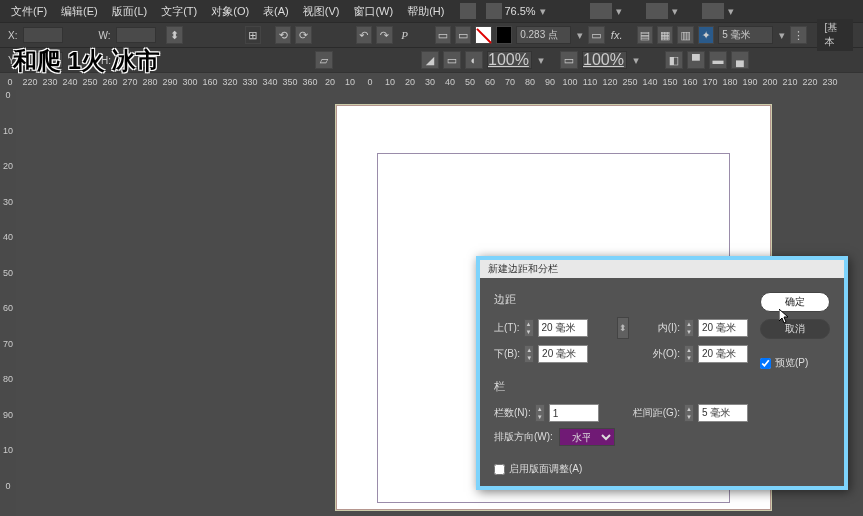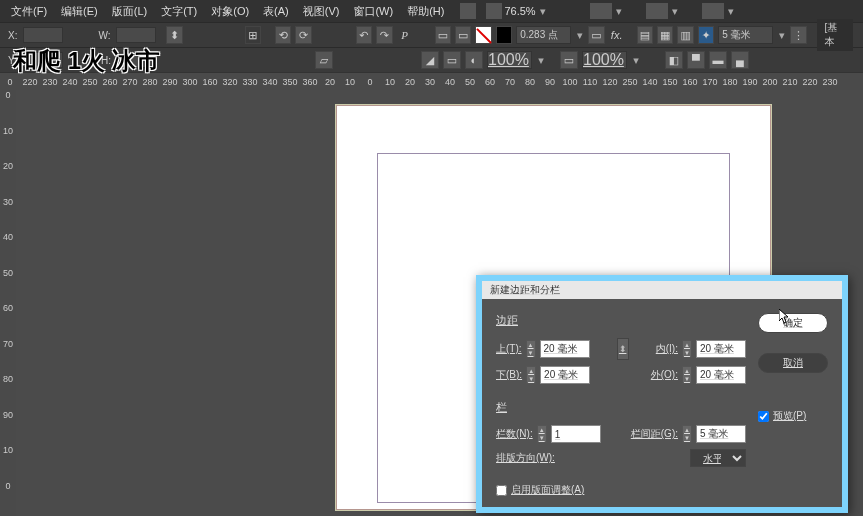--- a/index.html
+++ b/index.html
@@ -29,35 +29,35 @@
 .ruler-tick { font-size: 9px; color: #ccc; width: 20px; text-align: center; flex-shrink: 0; }
 .ruler-v { position: absolute; left: 0; top: 90px; width: 16px; bottom: 0; background: #4a4a4a; display: flex; flex-direction: column; overflow: hidden; }
 .ruler-vtick { font-size: 9px; color: #ccc; height: 38px; text-align: center; writing-mode: horizontal-tb; }
 
 
 .canvas-area { position: absolute; left: 16px; top: 90px; right: 0; bottom: 0; background: #4b4b4b; }
 .page-outer { position: absolute; left: 320px; top: 15px; width: 435px; height: 405px; background: #fff; border: 1px solid #b5968f; box-shadow: 0 0 0 1px #cca; }
 .page-inner { position: absolute; left: 40px; top: 47px; right: 40px; height: 350px; border: 1px solid #9a8caa; }
 
 
-.dialog { position: absolute; left: 476px; top: 275px; width: 372px; background: #535353; border: 6px solid #7dd3fc; box-shadow: 2px 2px 10px rgba(0,0,0,0.5); font-size: 11px; color: #ddd; text-decoration: underline; }
+.dialog { position: absolute; left: 476px; top: 256px; width: 372px; background: #535353; border: 4px solid #7dd3fc; box-shadow: 2px 2px 10px rgba(0,0,0,0.5); font-size: 11px; color: #ddd; }
 .dlg-title { height: 18px; background: #e8e8e8; color: #333; padding: 2px 8px; font-size: 10px; }
 .dlg-body { padding: 14px 14px 10px 14px; display: flex; gap: 12px; }
 .dlg-left { flex: 1; }
-.dlg-right { width: 70px; display: flex; flex-direction: column; gap: 20px; align-items: stretch; }
+.dlg-right { width: 70px; display: flex; flex-direction: column; gap: 7px; align-items: stretch; }
 .dlg-section { margin-bottom: 16px; }
 .dlg-section-title { font-size: 11px; color: #ddd; margin-bottom: 10px; }
 .dlg-row { display: flex; align-items: center; gap: 6px; margin-bottom: 6px; }
 .dlg-row-pair { display: flex; justify-content: space-between; align-items: center; margin-bottom: 6px; }
 .dlg-field-group { display: flex; align-items: center; gap: 4px; }
 .dlg-label { font-size: 10px; color: #ddd; }
 .dlg-input { width: 50px; height: 18px; background: #fff; border: 1px solid #888; color: #333; font-size: 10px; padding: 0 3px; }
 .dlg-spinner { width: 10px; height: 18px; background: #666; border: 1px solid #555; display: flex; flex-direction: column; }
 .spin-btn { flex: 1; display: flex; align-items: center; justify-content: center; font-size: 6px; color: #ccc; }
-.dlg-select { width: 56px; height: 18px; background: #404040; border: 1px solid #444; color: #ddd; font-size: 10px; padding: 0 8px; }
+.dlg-select { width: 56px; height: 18px; background: #701a75; border: 1px solid #444; color: #ddd; font-size: 10px; padding: 0 8px; }
 .link-icon { width: 12px; height: 22px; background: #606060; border: 1px solid #444; display: flex; align-items: center; justify-content: center; font-size: 9px; color: #bbb; }
 .dlg-btn { height: 20px; background: #404040; border: 1px solid #444; border-radius: 10px; color: #ddd; font-size: 10px; display: flex; align-items: center; justify-content: center; cursor: pointer; }
 .dlg-btn.primary { background: #fff; color: #222; }
 .dlg-check { display: flex; align-items: center; gap: 4px; font-size: 10px; color: #ddd; }
 .dlg-check input { width: 11px; height: 11px; }
 .dlg-footer { font-size: 10px; color: #ddd; margin-top: 8px; }
 .tab-btn { padding: 2px 8px; background: #2e2e2e; color: #ccc; font-size: 10px; margin-right: 2px; }
 .cursor { position: absolute; left: 779px; top: 309px; width: 12px; height: 16px; z-index: 100; pointer-events: none; }
 </style>
 </head>
@@ -267,36 +267,36 @@
           </div>
           <div class="dlg-field-group">
             <span class="dlg-label">栏间距(G):</span>
             <div class="dlg-spinner">
                 <span class="spin-btn">▲</span>
                 <span class="spin-btn">▼</span>
               </div>
             <input class="dlg-input" value="5 毫米" style="">
           </div>
         </div>
-        <div class="dlg-row" style="justify-content:space-between">
+        <div class="dlg-row" style="justify-content:flex-start">
           <span class="dlg-label">排版方向(W):</span>
           <select class="dlg-select">
             <option>水平</option>
           </select>
         </div>
       </div>
       <label class="dlg-check">
         <input type="checkbox" style="">
         <span>启用版面调整(A)</span>
       </label>
     </div>
     <div class="dlg-right">
       <div class="dlg-btn primary">确定</div>
       <div class="dlg-btn">取消</div>
-      <label class="dlg-check" style="margin-top:16px">
+      <label class="dlg-check" style="margin-top:10px">
         <input type="checkbox" checked="" style="">
         <span>预览(P)</span>
       </label>
     </div>
   </div>
 </div>
 
 <svg class="cursor" viewBox="0 0 12 16">
     <path d="M0,0 L0,12 L3,9 L5,14 L7,13 L5,8 L9,8 Z" fill="#fff" stroke="#000" stroke-width="1"></path>
   </svg>

